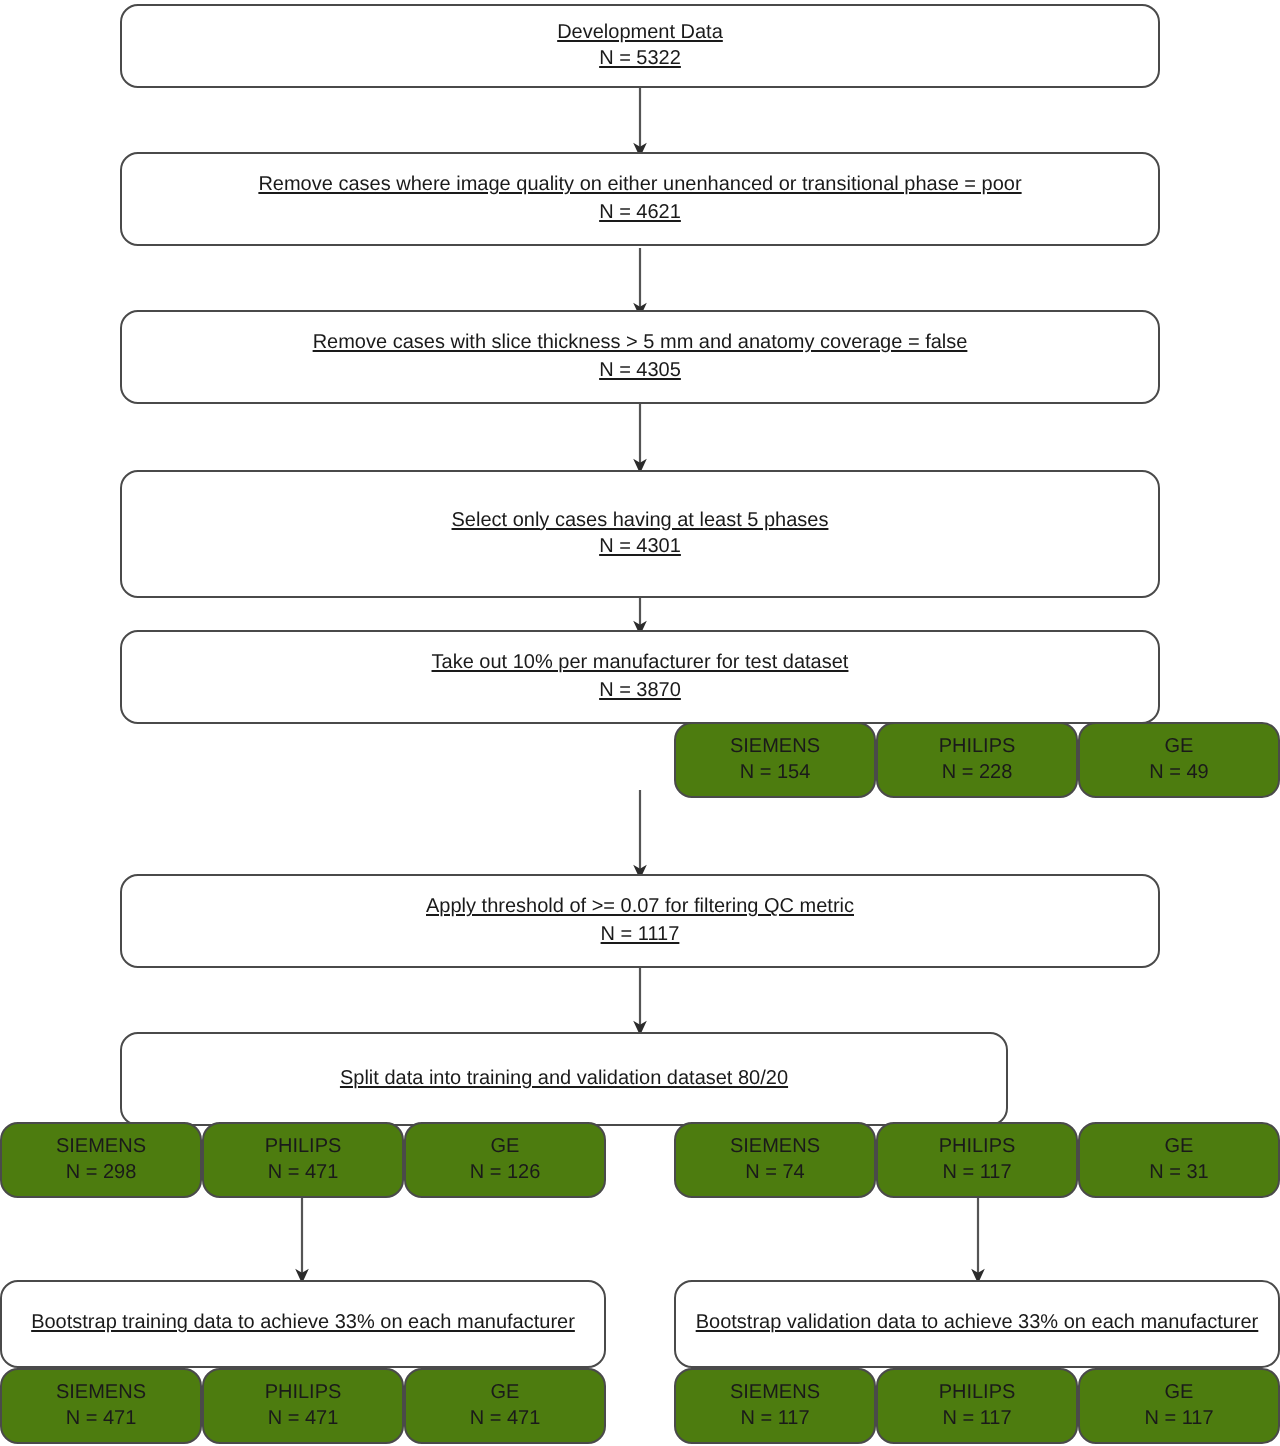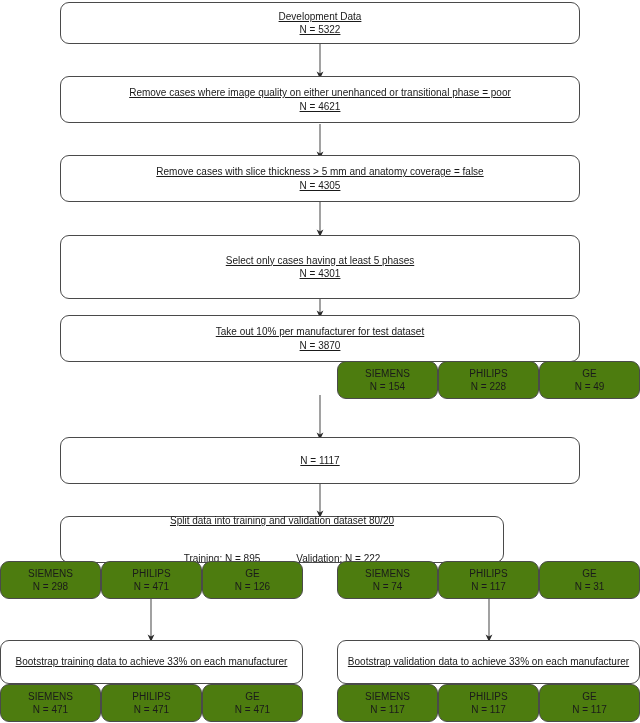--- a/index.html
+++ b/index.html
@@ -125,26 +125,26 @@
   <div class="mfr" style="left:438px; top:361px; width:101px; height:38px;">
     <span class="ln">PHILIPS</span>
     <span class="ln">N = 228</span>
   </div>
   <div class="mfr" style="left:539px; top:361px; width:101px; height:38px;">
     <span class="ln">GE</span>
     <span class="ln">N = 49</span>
   </div>
 
   <div class="node" style="left:60px; top:437px; width:520px; height:47px;">
+    <span class="ln">Apply threshold of &gt;= 0.07 for filtering QC metric</span>
     <span class="ln">N = 1117</span>
   </div>
 
   <div class="node" style="left:60px; top:516px; width:444px; height:47px;gap:24px;">
     <span class="ln">Split data into training and validation dataset 80/20</span>
-    <span class="ln splitline"><span class="seg1">Training: N = 895</span><span class="seg2">Validation: N = 222</span></span>
   </div>
 
   <div class="mfr" style="left:0px; top:561px; width:101px; height:38px;">
     <span class="ln">SIEMENS</span>
     <span class="ln">N = 298</span>
   </div>
   <div class="mfr" style="left:101px; top:561px; width:101px; height:38px;">
     <span class="ln">PHILIPS</span>
     <span class="ln">N = 471</span>
   </div>

